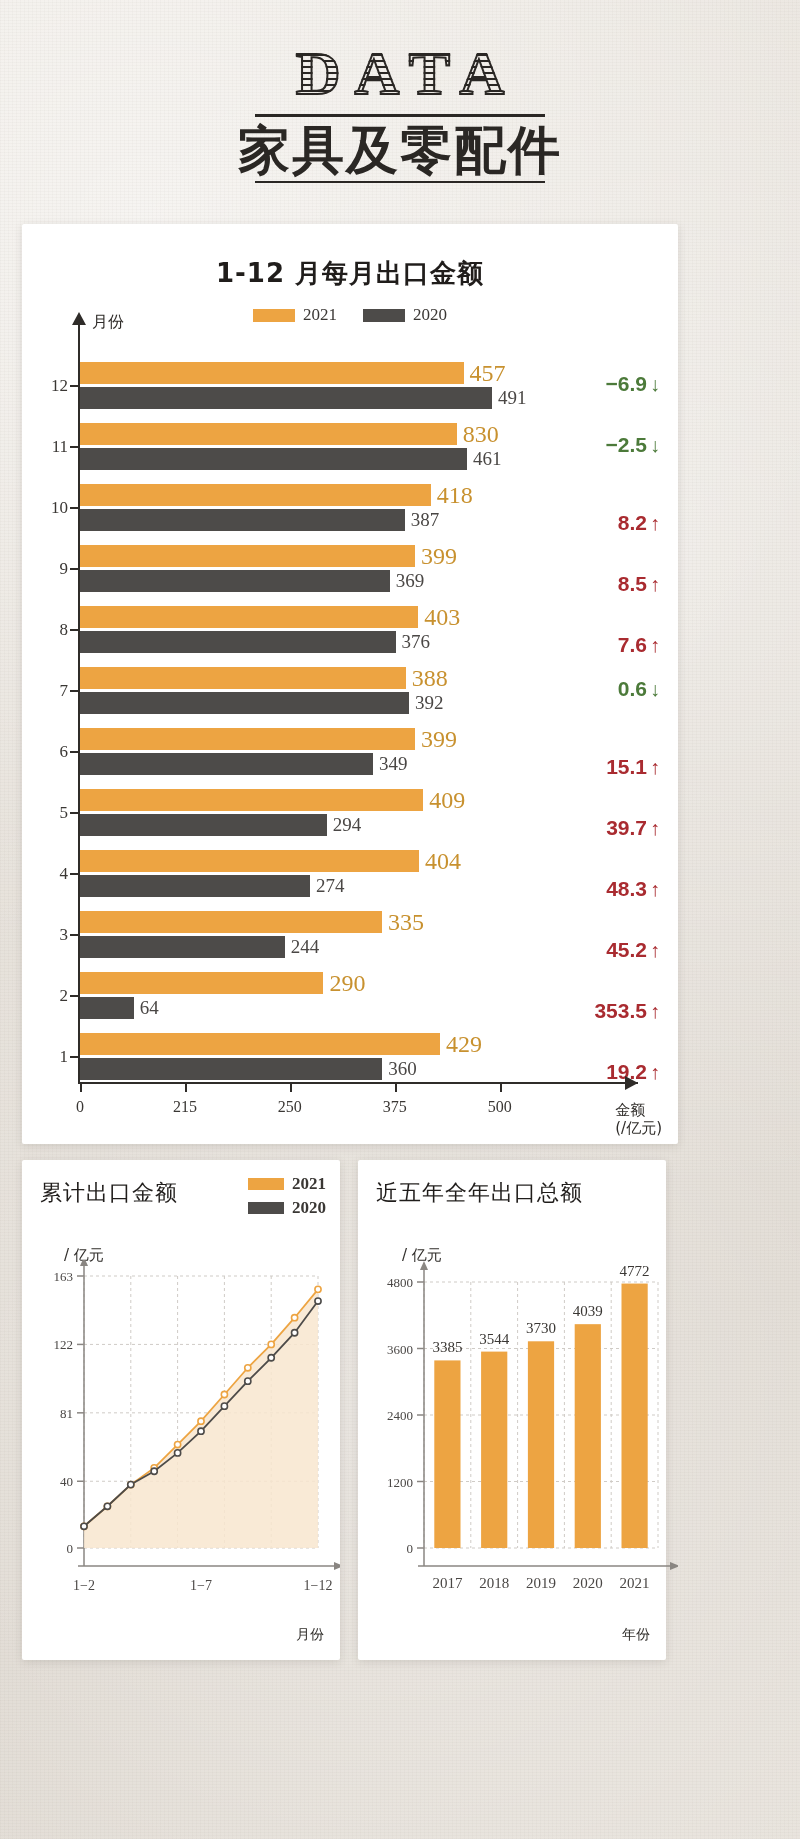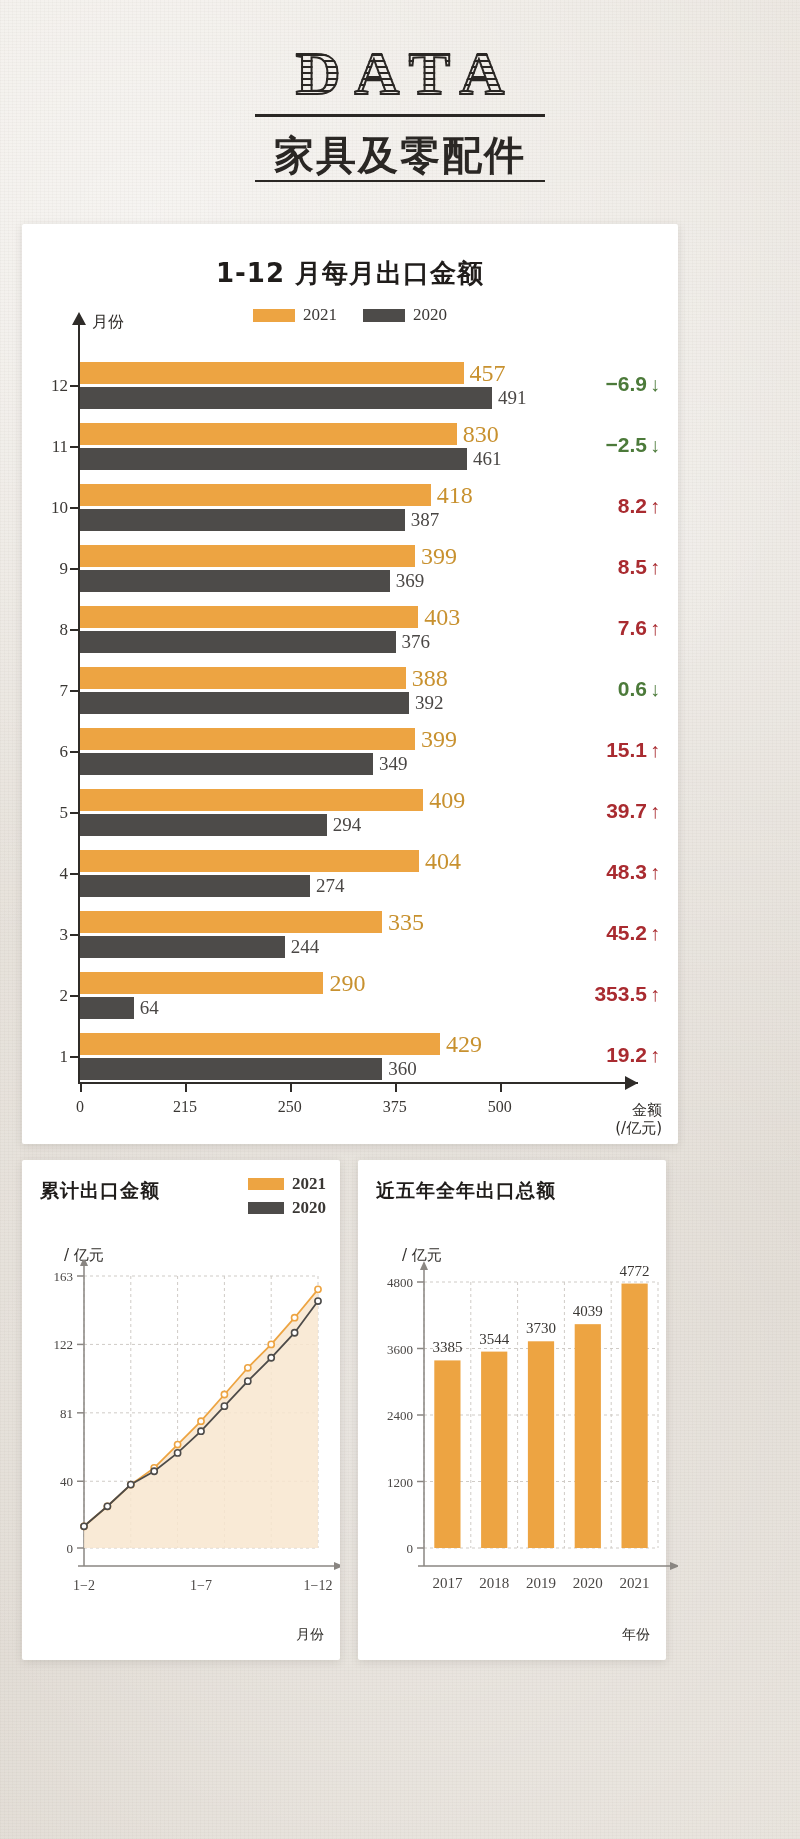--- a/index.html
+++ b/index.html
@@ -37,22 +37,22 @@
     color: transparent;
     -webkit-text-stroke: 2px #2a2724;
     padding: 0 4px 6px 18px;
     background-image: repeating-linear-gradient(0deg,#2a2724 0 2px,transparent 2px 6px);
     -webkit-background-clip: text;
     background-clip: text;
   }
   .rule { width: 290px; height: 3px; background: #2a2724; margin: 4px auto 0; }
   .rule.thin { height: 2px; margin-top: 2px; }
   .cn-title {
-    font-size: 40px; font-weight: 700; color: #2a2724; letter-spacing: 2px;
-    margin-top: 16px; line-height: 1.12;
+    font-size: 52px; font-weight: 700; color: #2a2724; letter-spacing: 2px;
+    margin-top: 4px; line-height: 1.12;
     font-family: "DejaVu Sans", "Liberation Sans", sans-serif;
   }
 
   
   .card {
     position: absolute; background: #fff;
     box-shadow: 0 2px 9px rgba(90,80,70,.16);
     border-radius: 2px;
   }
   #main-card { left: 22px; top: 224px; width: 656px; height: 920px; }
@@ -94,39 +94,39 @@
     position:absolute; left: 100%; top: 50%; transform: translateY(-50%);
     margin-left: 6px; white-space: nowrap;
     font-family:"Liberation Serif",serif;
   }
   .bar.b21 .val { font-size: 24px; color: #c8912f; }
   .bar.b20 .val { font-size: 19px; color: #4a4745; }
   .pct {
     position:absolute; right: 18px; top: 16px; white-space: nowrap;
     font-size: 21px; font-weight: 700; font-family:"Liberation Sans",sans-serif;
   }
-  .pct.up   { color: #a92b30; }
+  .pct.up   { color: #a92b30; margin-top: 17px; }
   .pct.down { color: #4c7a3a; }
   .pct .arrow { margin-left: 3px; font-size: 20px; }
 
   .xaxis-line { position:absolute; left: 56px; bottom: 60px; height: 2px; background:#2f2c29; width: 560px; }
   .xaxis-arrow {
     position:absolute; right: 40px; bottom: 54px; width:0;height:0;
     border-top:7px solid transparent;border-bottom:7px solid transparent;border-left:13px solid #2f2c29;
   }
   .xtick { position:absolute; bottom: 52px; width: 2px; height: 9px; background:#2f2c29; }
   .xtlabel { position:absolute; bottom: 28px; transform: translateX(-50%);
     font-size: 16px; color:#3a3734; font-family:"Liberation Serif",serif; }
   .xaxis-caption {
-    position:absolute; right: 16px; bottom: 6px; text-align:right; line-height:1.25;
+    position:absolute; right: 16px; bottom: 6px; text-align:left; line-height:1.25;
     font-size: 15px; color:#2f2c29; font-family:"DejaVu Sans","Liberation Sans",sans-serif;margin-left:15px;
   }
 
   
-  .sub-title { position:absolute; left: 18px; top: 18px; font-size: 19px; font-weight:700; color:#201d1b;
+  .sub-title { position:absolute; left: 18px; top: 18px; font-size: 22px; font-weight:400; color:#201d1b;
     font-family:"DejaVu Sans","Liberation Sans",sans-serif; letter-spacing:1px;}
   .sub-legend { position:absolute; right: 14px; top: 14px; }
   .sub-legend .legend-item { margin-bottom: 4px; }
   .sub-legend .legend-swatch { width: 36px; height: 12px; }
   .sub-legend .legend-label { font-size: 17px; font-weight:700; color:#3a3734; }
 
   .unit-cap { position:absolute; font-size: 15px; color:#2f2c29;
     font-family:"DejaVu Sans","Liberation Sans",sans-serif; }
 
   svg { display:block; }

